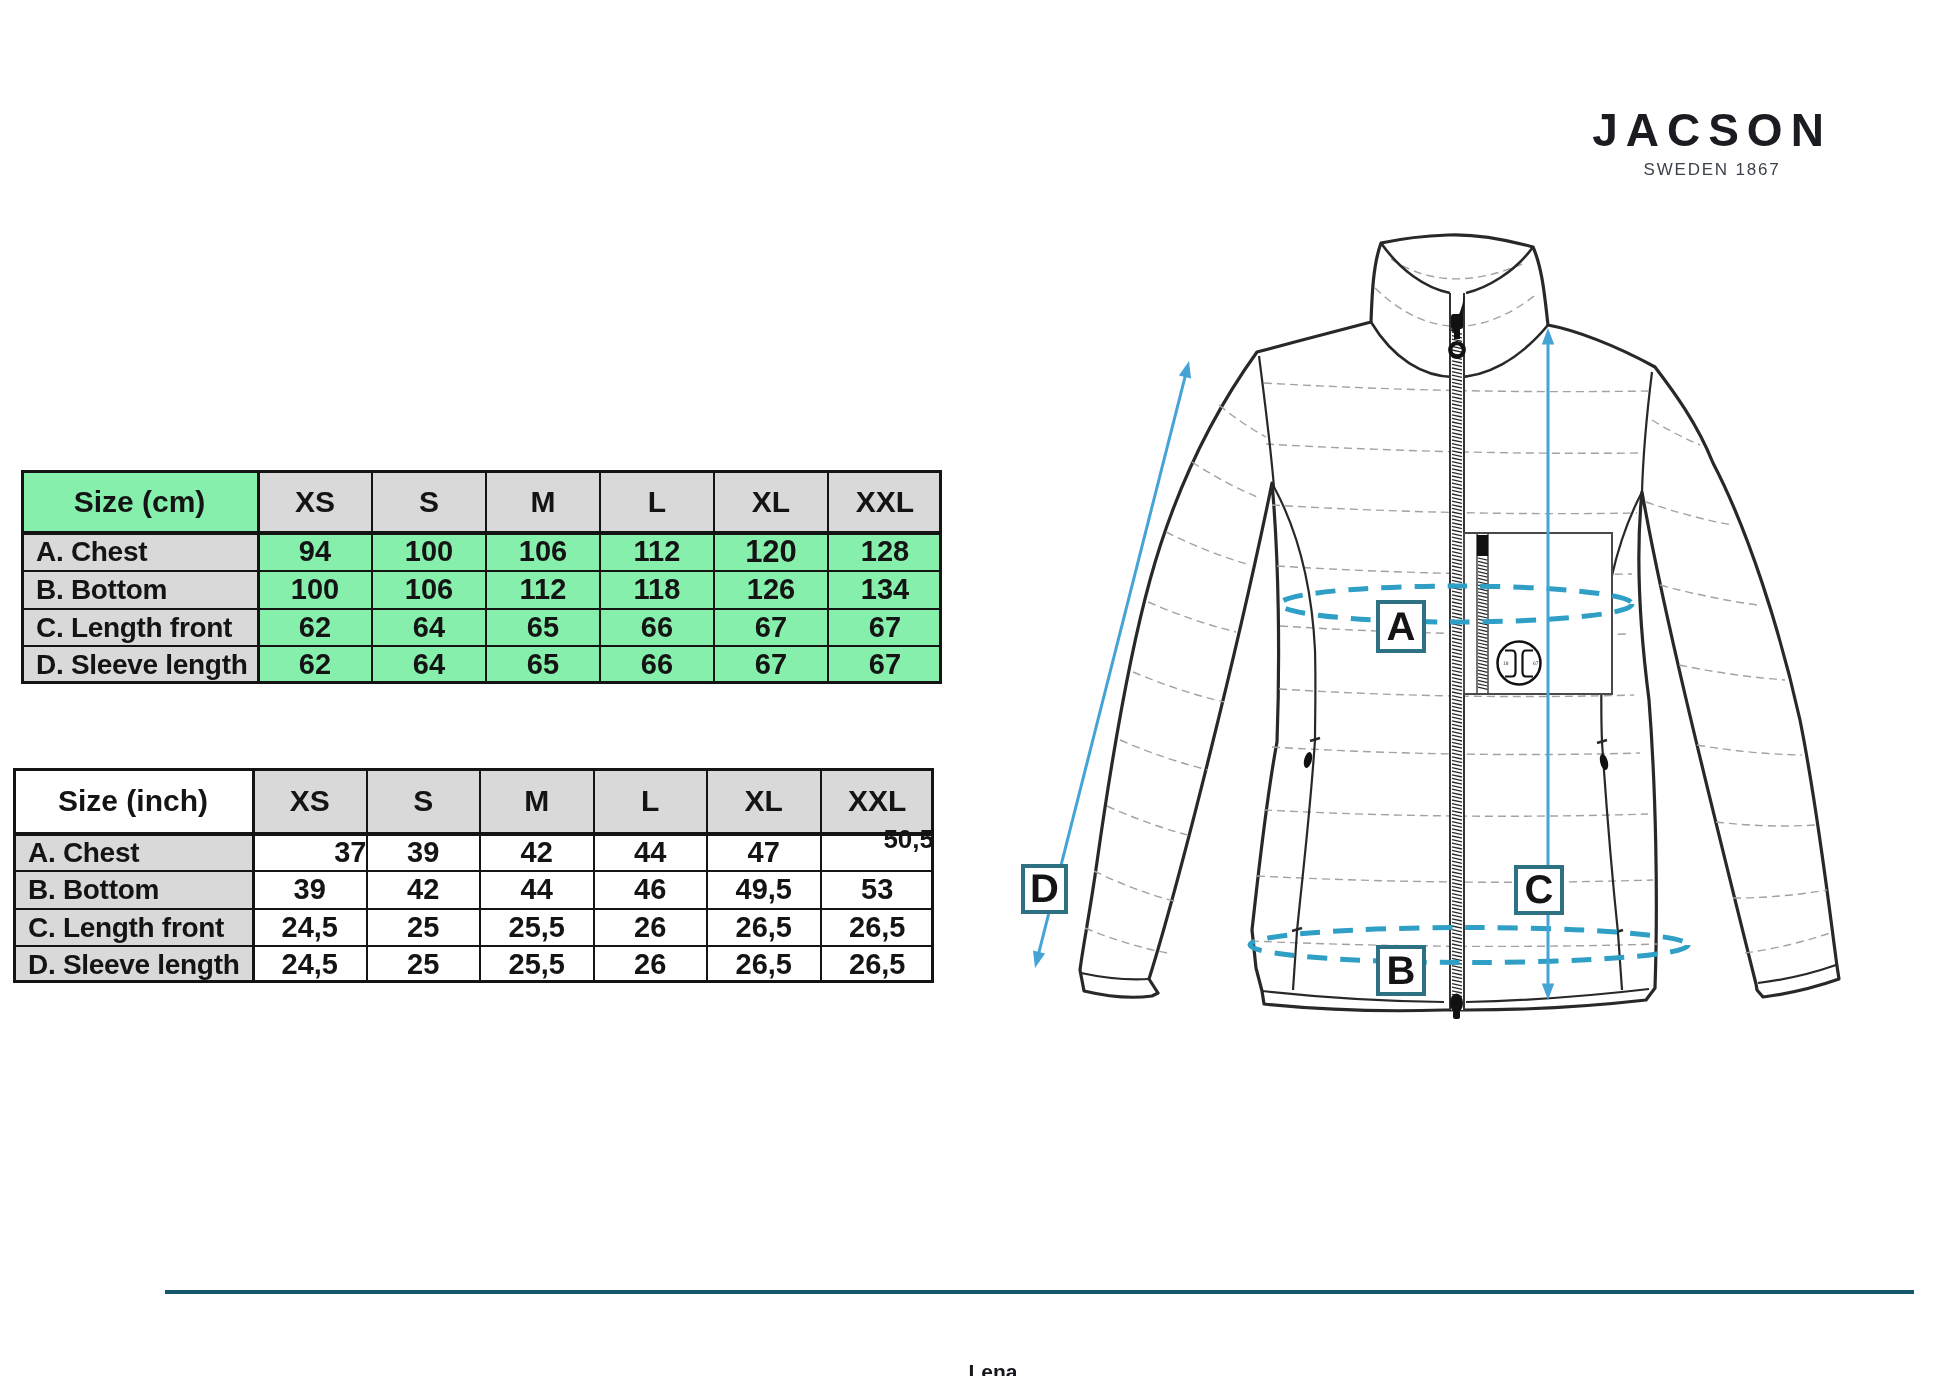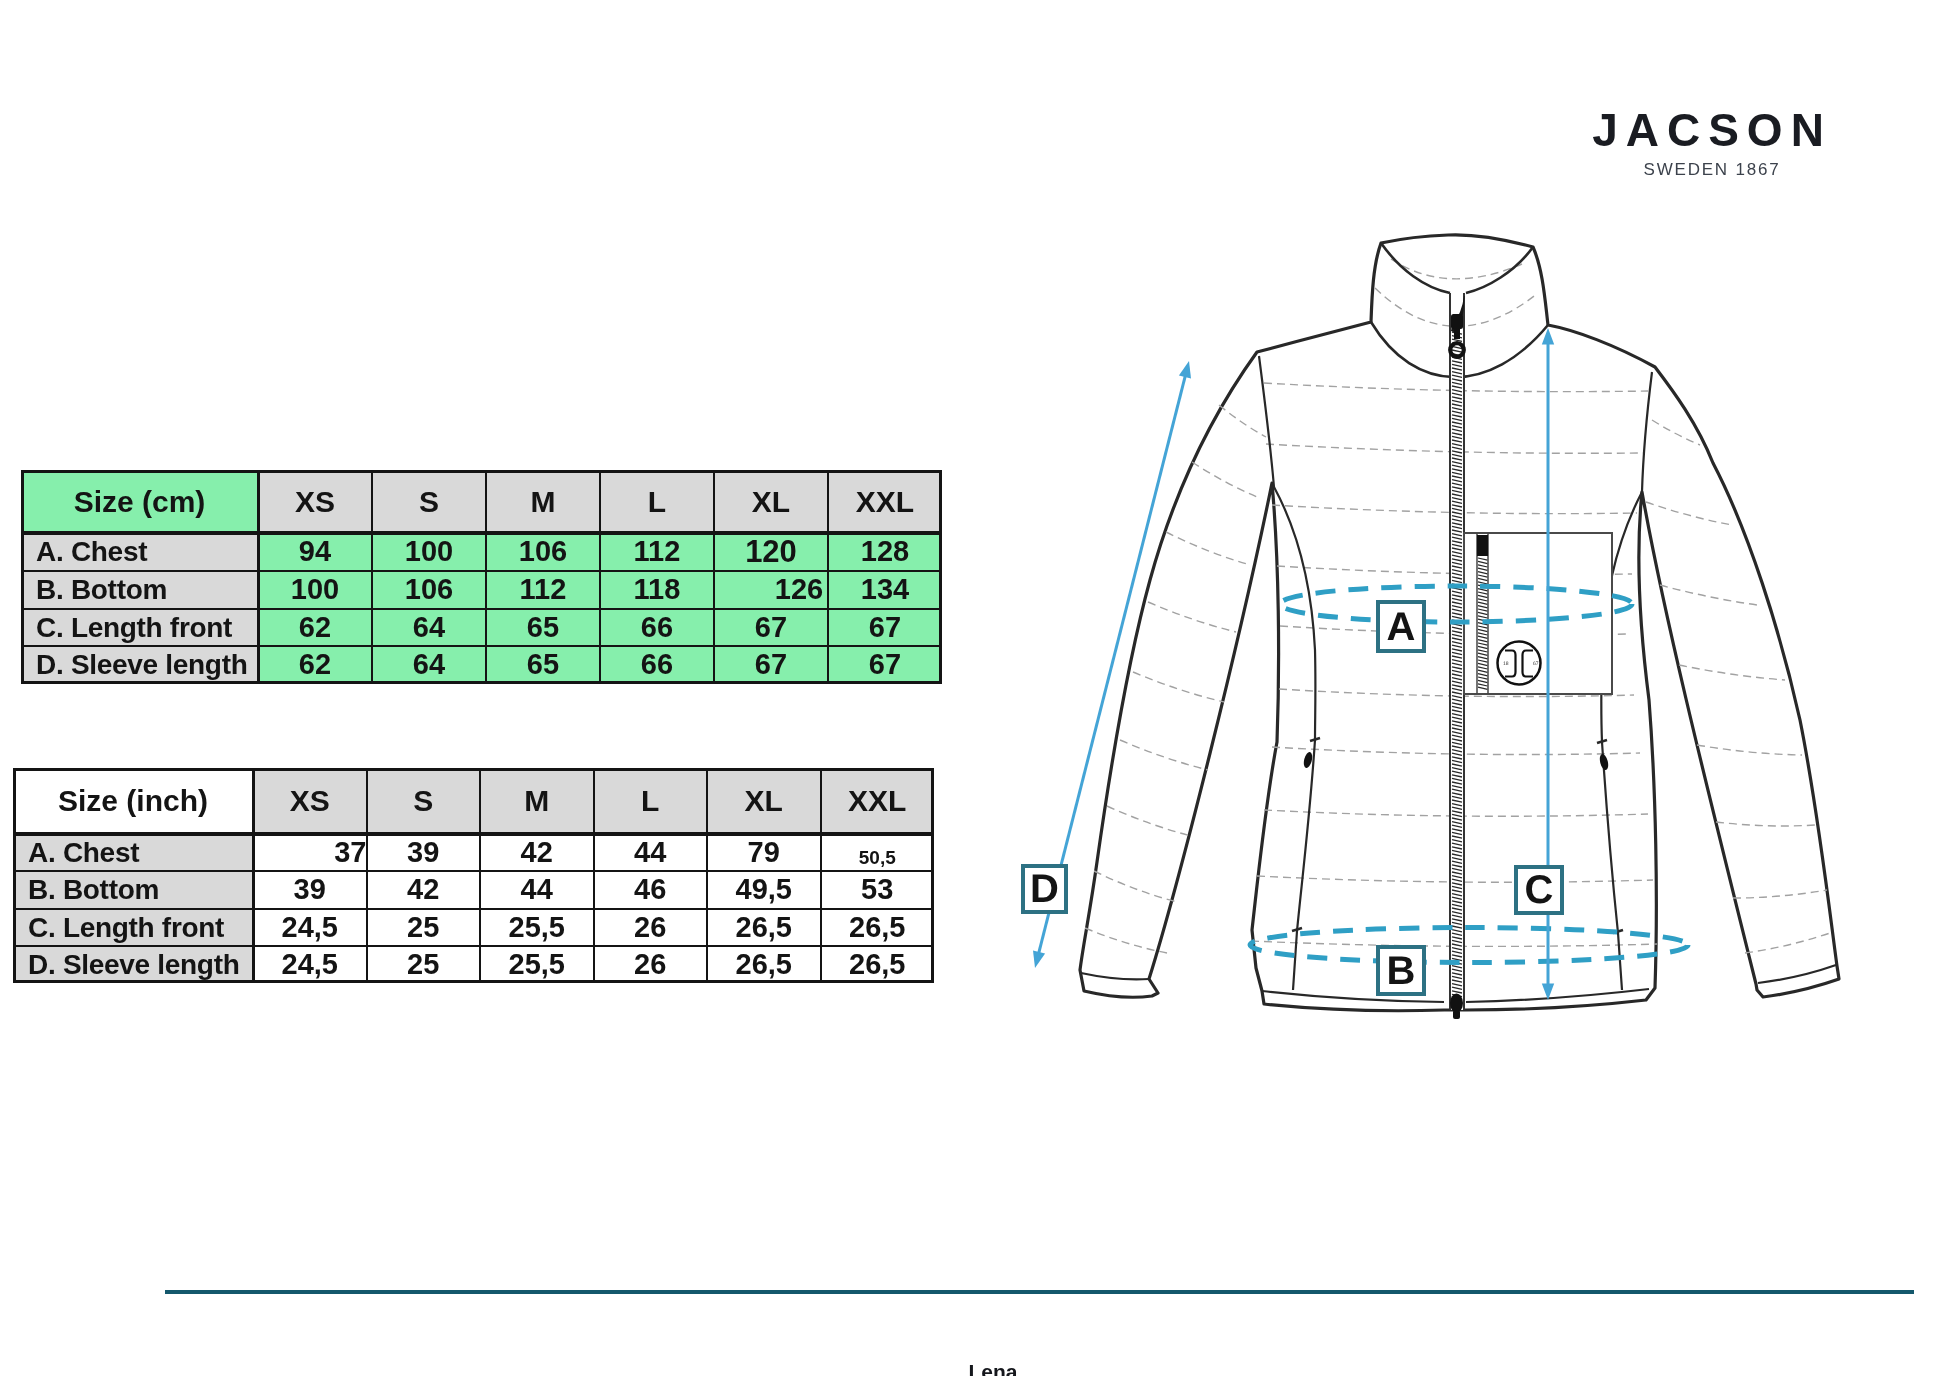--- a/index.html
+++ b/index.html
@@ -48,21 +48,21 @@
 <div style="position:absolute;left:351.0px;top:63.0px;width:114.0px;height:37.8px;line-height:37.8px;text-align:center;font-size:29px;font-weight:bold;">100</div>
 <div style="position:absolute;left:465.0px;top:63.0px;width:114.0px;height:37.8px;line-height:37.8px;text-align:center;font-size:29px;font-weight:bold;">106</div>
 <div style="position:absolute;left:579.0px;top:63.0px;width:114.0px;height:37.8px;line-height:37.8px;text-align:center;font-size:29px;font-weight:bold;">112</div>
 <div style="position:absolute;left:693.0px;top:63.0px;width:114.0px;height:37.8px;line-height:37.8px;text-align:center;font-size:31px;font-weight:bold;">120</div>
 <div style="position:absolute;left:807.0px;top:63.0px;width:114.0px;height:37.8px;line-height:37.8px;text-align:center;font-size:29px;font-weight:bold;">128</div>
 <div style="position:absolute;left:15px;top:100.8px;width:222.0px;height:37.8px;line-height:37.8px;font-size:28px;font-weight:bold;white-space:nowrap;letter-spacing:-0.3px;">B. Bottom</div>
 <div style="position:absolute;left:237.0px;top:100.8px;width:114.0px;height:37.8px;line-height:37.8px;text-align:center;font-size:29px;font-weight:bold;">100</div>
 <div style="position:absolute;left:351.0px;top:100.8px;width:114.0px;height:37.8px;line-height:37.8px;text-align:center;font-size:29px;font-weight:bold;">106</div>
 <div style="position:absolute;left:465.0px;top:100.8px;width:114.0px;height:37.8px;line-height:37.8px;text-align:center;font-size:29px;font-weight:bold;">112</div>
 <div style="position:absolute;left:579.0px;top:100.8px;width:114.0px;height:37.8px;line-height:37.8px;text-align:center;font-size:29px;font-weight:bold;">118</div>
-<div style="position:absolute;left:721px;top:100.8px;width:114.0px;height:37.8px;line-height:37.8px;text-align:center;font-size:29px;font-weight:bold;">126</div>
+<div style="position:absolute;left:693.0px;top:100.8px;width:114.0px;height:37.8px;line-height:37.8px;text-align:center;font-size:29px;font-weight:bold;">126</div>
 <div style="position:absolute;left:807.0px;top:100.8px;width:114.0px;height:37.8px;line-height:37.8px;text-align:center;font-size:29px;font-weight:bold;">134</div>
 <div style="position:absolute;left:15px;top:138.5px;width:222.0px;height:37.8px;line-height:37.8px;font-size:28px;font-weight:bold;white-space:nowrap;letter-spacing:-0.3px;">C. Length front</div>
 <div style="position:absolute;left:237.0px;top:138.5px;width:114.0px;height:37.8px;line-height:37.8px;text-align:center;font-size:29px;font-weight:bold;">62</div>
 <div style="position:absolute;left:351.0px;top:138.5px;width:114.0px;height:37.8px;line-height:37.8px;text-align:center;font-size:29px;font-weight:bold;">64</div>
 <div style="position:absolute;left:465.0px;top:138.5px;width:114.0px;height:37.8px;line-height:37.8px;text-align:center;font-size:29px;font-weight:bold;">65</div>
 <div style="position:absolute;left:579.0px;top:138.5px;width:114.0px;height:37.8px;line-height:37.8px;text-align:center;font-size:29px;font-weight:bold;">66</div>
 <div style="position:absolute;left:693.0px;top:138.5px;width:114.0px;height:37.8px;line-height:37.8px;text-align:center;font-size:29px;font-weight:bold;">67</div>
 <div style="position:absolute;left:807.0px;top:138.5px;width:114.0px;height:37.8px;line-height:37.8px;text-align:center;font-size:29px;font-weight:bold;">67</div>
 <div style="position:absolute;left:15px;top:176.2px;width:222.0px;height:37.8px;line-height:37.8px;font-size:28px;font-weight:bold;white-space:nowrap;letter-spacing:-0.3px;">D. Sleeve length</div>
 <div style="position:absolute;left:237.0px;top:176.2px;width:114.0px;height:37.8px;line-height:37.8px;text-align:center;font-size:29px;font-weight:bold;">62</div>
@@ -100,22 +100,22 @@
 <div style="position:absolute;left:353.5px;top:0;width:113.5px;height:65.9px;line-height:65.9px;text-align:center;font-size:30px;font-weight:bold;">S</div>
 <div style="position:absolute;left:467.0px;top:0;width:113.5px;height:65.9px;line-height:65.9px;text-align:center;font-size:30px;font-weight:bold;">M</div>
 <div style="position:absolute;left:580.5px;top:0;width:113.5px;height:65.9px;line-height:65.9px;text-align:center;font-size:30px;font-weight:bold;">L</div>
 <div style="position:absolute;left:694.0px;top:0;width:113.5px;height:65.9px;line-height:65.9px;text-align:center;font-size:30px;font-weight:bold;">XL</div>
 <div style="position:absolute;left:807.5px;top:0;width:113.5px;height:65.9px;line-height:65.9px;text-align:center;font-size:30px;font-weight:bold;">XXL</div>
 <div style="position:absolute;left:15px;top:65.9px;width:225.0px;height:37.3px;line-height:37.3px;font-size:28px;font-weight:bold;white-space:nowrap;letter-spacing:-0.3px;">A. Chest</div>
 <div style="position:absolute;left:240.0px;top:65.9px;width:113.5px;height:37.3px;line-height:37.3px;text-align:right;font-size:29px;font-weight:bold;">37</div>
 <div style="position:absolute;left:353.5px;top:65.9px;width:113.5px;height:37.3px;line-height:37.3px;text-align:center;font-size:29px;font-weight:bold;">39</div>
 <div style="position:absolute;left:467.0px;top:65.9px;width:113.5px;height:37.3px;line-height:37.3px;text-align:center;font-size:29px;font-weight:bold;">42</div>
 <div style="position:absolute;left:580.5px;top:65.9px;width:113.5px;height:37.3px;line-height:37.3px;text-align:center;font-size:29px;font-weight:bold;">44</div>
-<div style="position:absolute;left:694.0px;top:65.9px;width:113.5px;height:37.3px;line-height:37.3px;text-align:center;font-size:29px;font-weight:bold;">79</div>
-<div style="position:absolute;left:807.5px;top:71px;width:113.5px;height:37.3px;line-height:37.3px;text-align:center;font-size:19px;font-weight:bold;">50,5</div>
+<div style="position:absolute;left:694.0px;top:65.9px;width:113.5px;height:37.3px;line-height:37.3px;text-align:center;font-size:29px;font-weight:bold;">47</div>
+<div style="position:absolute;left:807.5px;top:53px;width:113.5px;height:37.3px;line-height:37.3px;text-align:right;font-size:26px;font-weight:bold;">50,5</div>
 <div style="position:absolute;left:15px;top:103.2px;width:225.0px;height:37.3px;line-height:37.3px;font-size:28px;font-weight:bold;white-space:nowrap;letter-spacing:-0.3px;">B. Bottom</div>
 <div style="position:absolute;left:240.0px;top:103.2px;width:113.5px;height:37.3px;line-height:37.3px;text-align:center;font-size:29px;font-weight:bold;">39</div>
 <div style="position:absolute;left:353.5px;top:103.2px;width:113.5px;height:37.3px;line-height:37.3px;text-align:center;font-size:29px;font-weight:bold;">42</div>
 <div style="position:absolute;left:467.0px;top:103.2px;width:113.5px;height:37.3px;line-height:37.3px;text-align:center;font-size:29px;font-weight:bold;">44</div>
 <div style="position:absolute;left:580.5px;top:103.2px;width:113.5px;height:37.3px;line-height:37.3px;text-align:center;font-size:29px;font-weight:bold;">46</div>
 <div style="position:absolute;left:694.0px;top:103.2px;width:113.5px;height:37.3px;line-height:37.3px;text-align:center;font-size:29px;font-weight:bold;">49,5</div>
 <div style="position:absolute;left:807.5px;top:103.2px;width:113.5px;height:37.3px;line-height:37.3px;text-align:center;font-size:29px;font-weight:bold;">53</div>
 <div style="position:absolute;left:15px;top:140.5px;width:225.0px;height:37.3px;line-height:37.3px;font-size:28px;font-weight:bold;white-space:nowrap;letter-spacing:-0.3px;">C. Length front</div>
 <div style="position:absolute;left:240.0px;top:140.5px;width:113.5px;height:37.3px;line-height:37.3px;text-align:center;font-size:29px;font-weight:bold;">24,5</div>
 <div style="position:absolute;left:353.5px;top:140.5px;width:113.5px;height:37.3px;line-height:37.3px;text-align:center;font-size:29px;font-weight:bold;">25</div>

